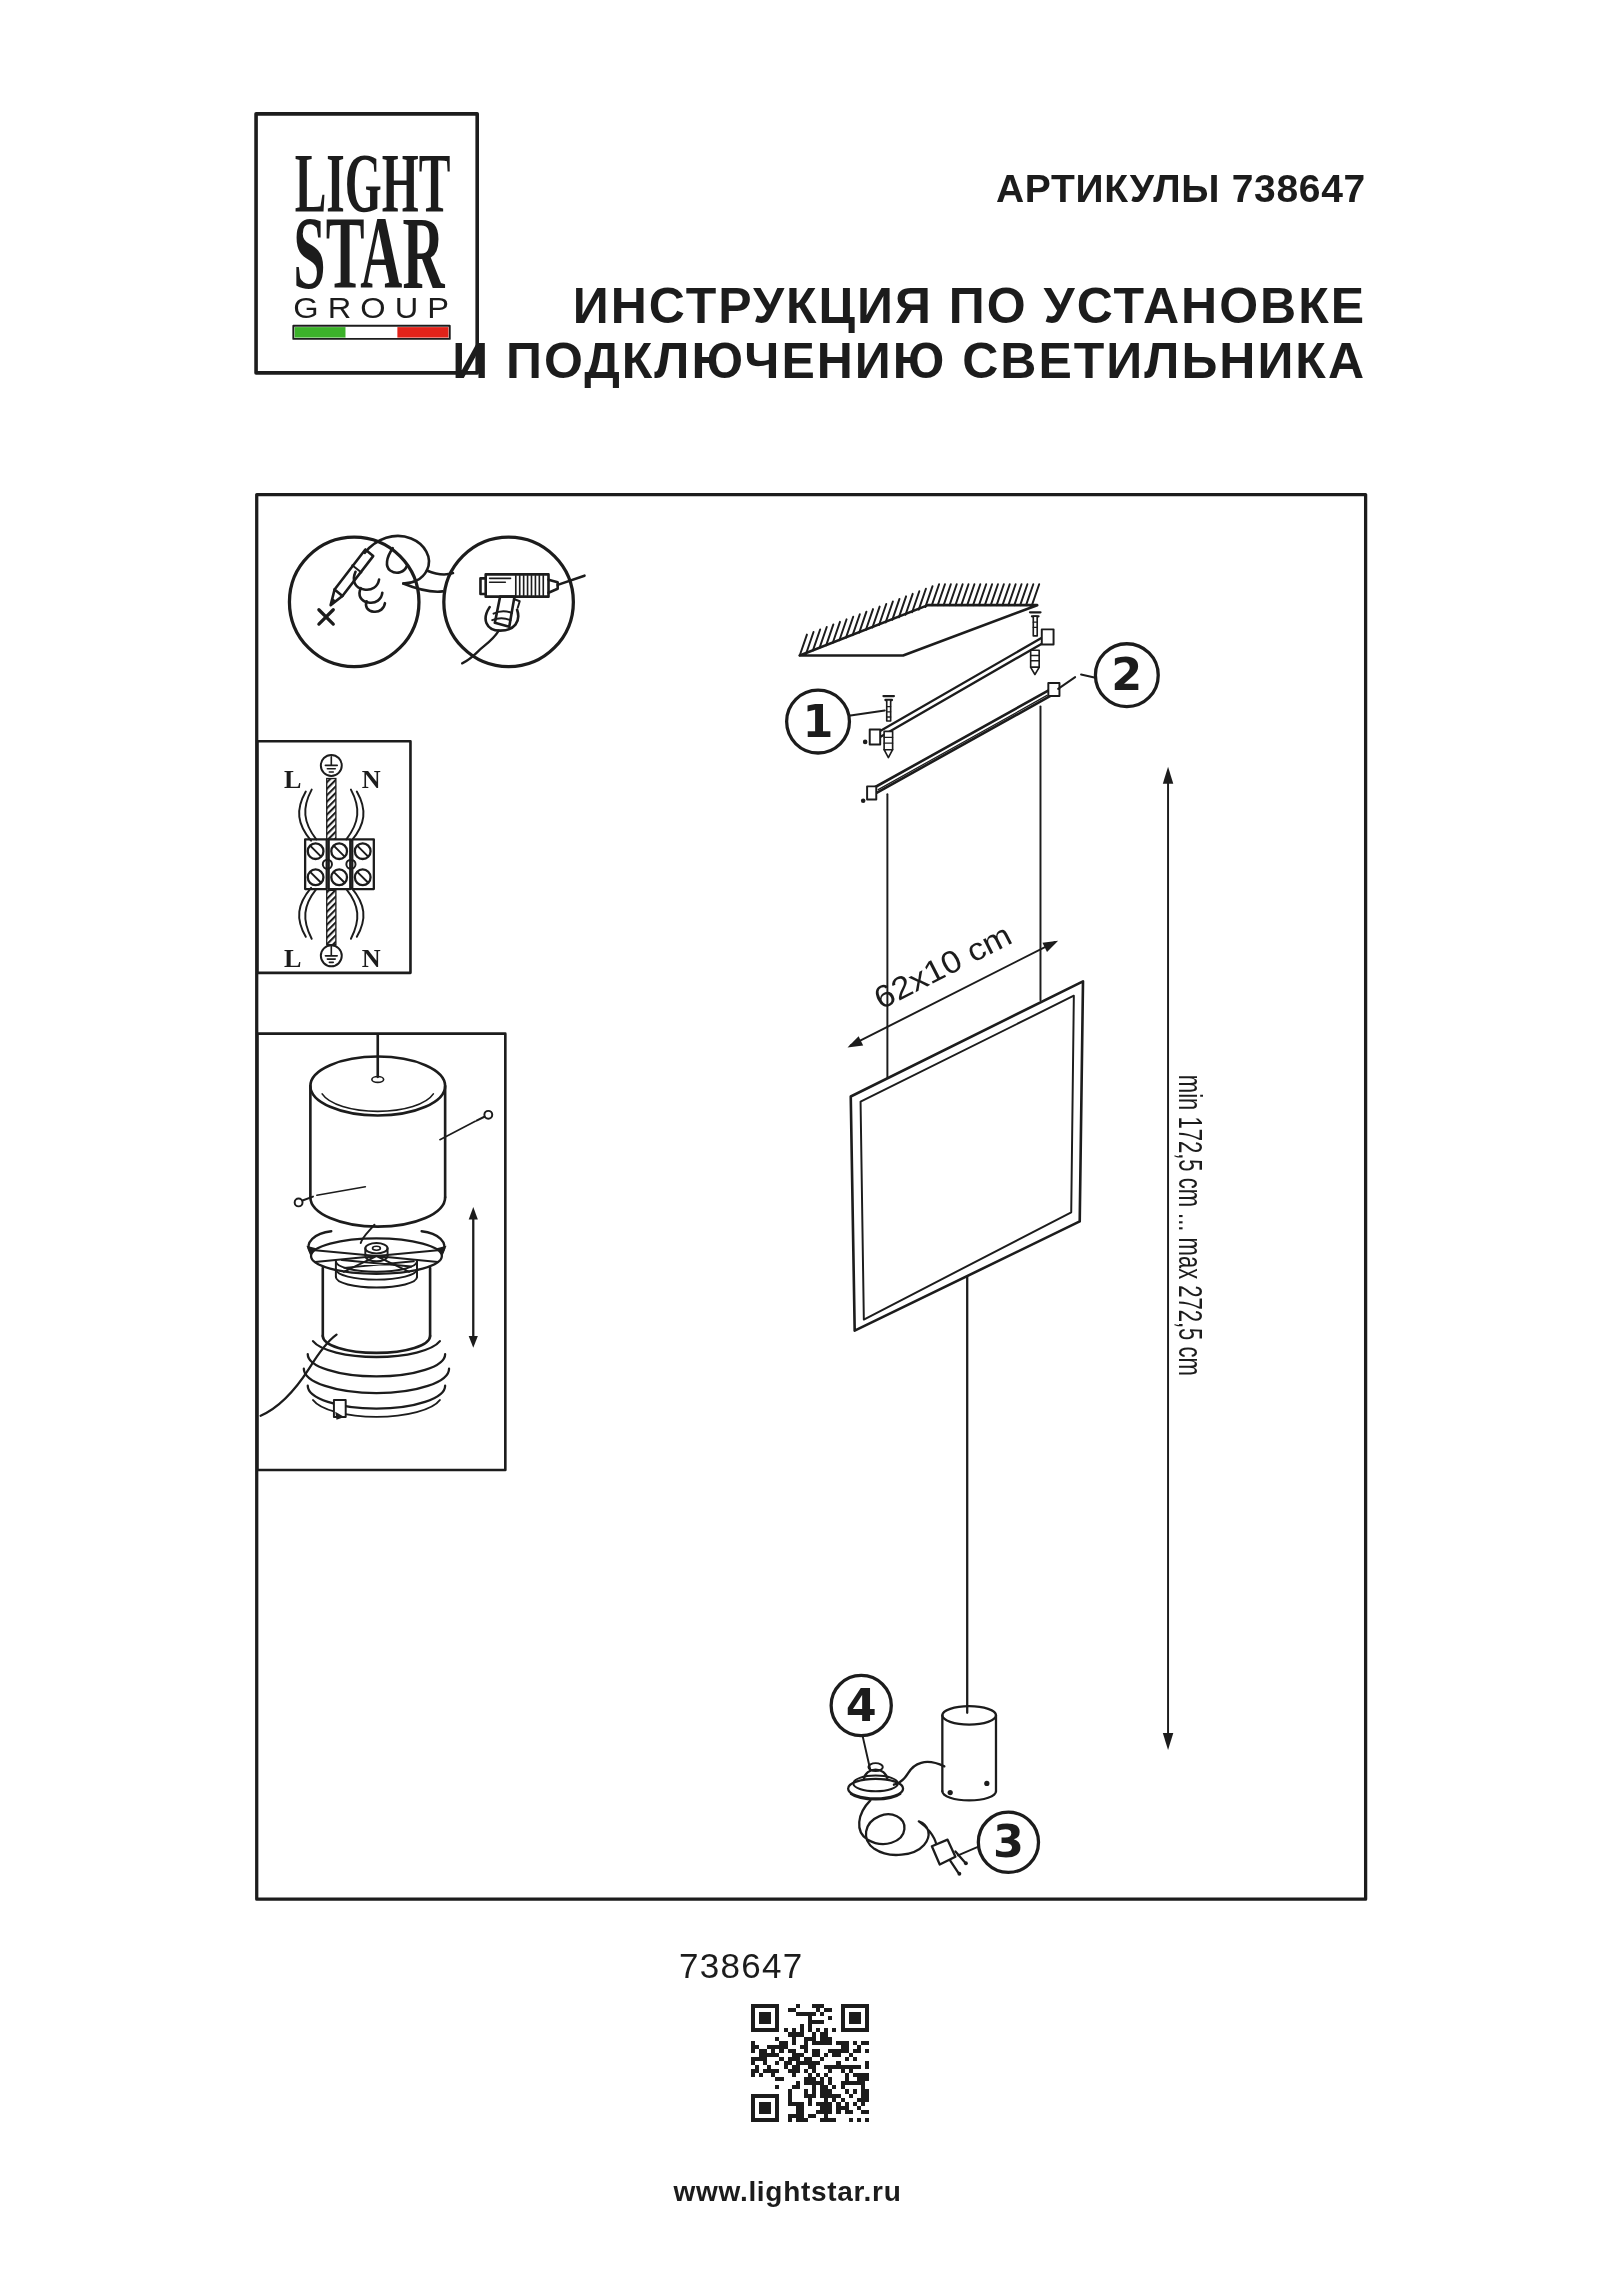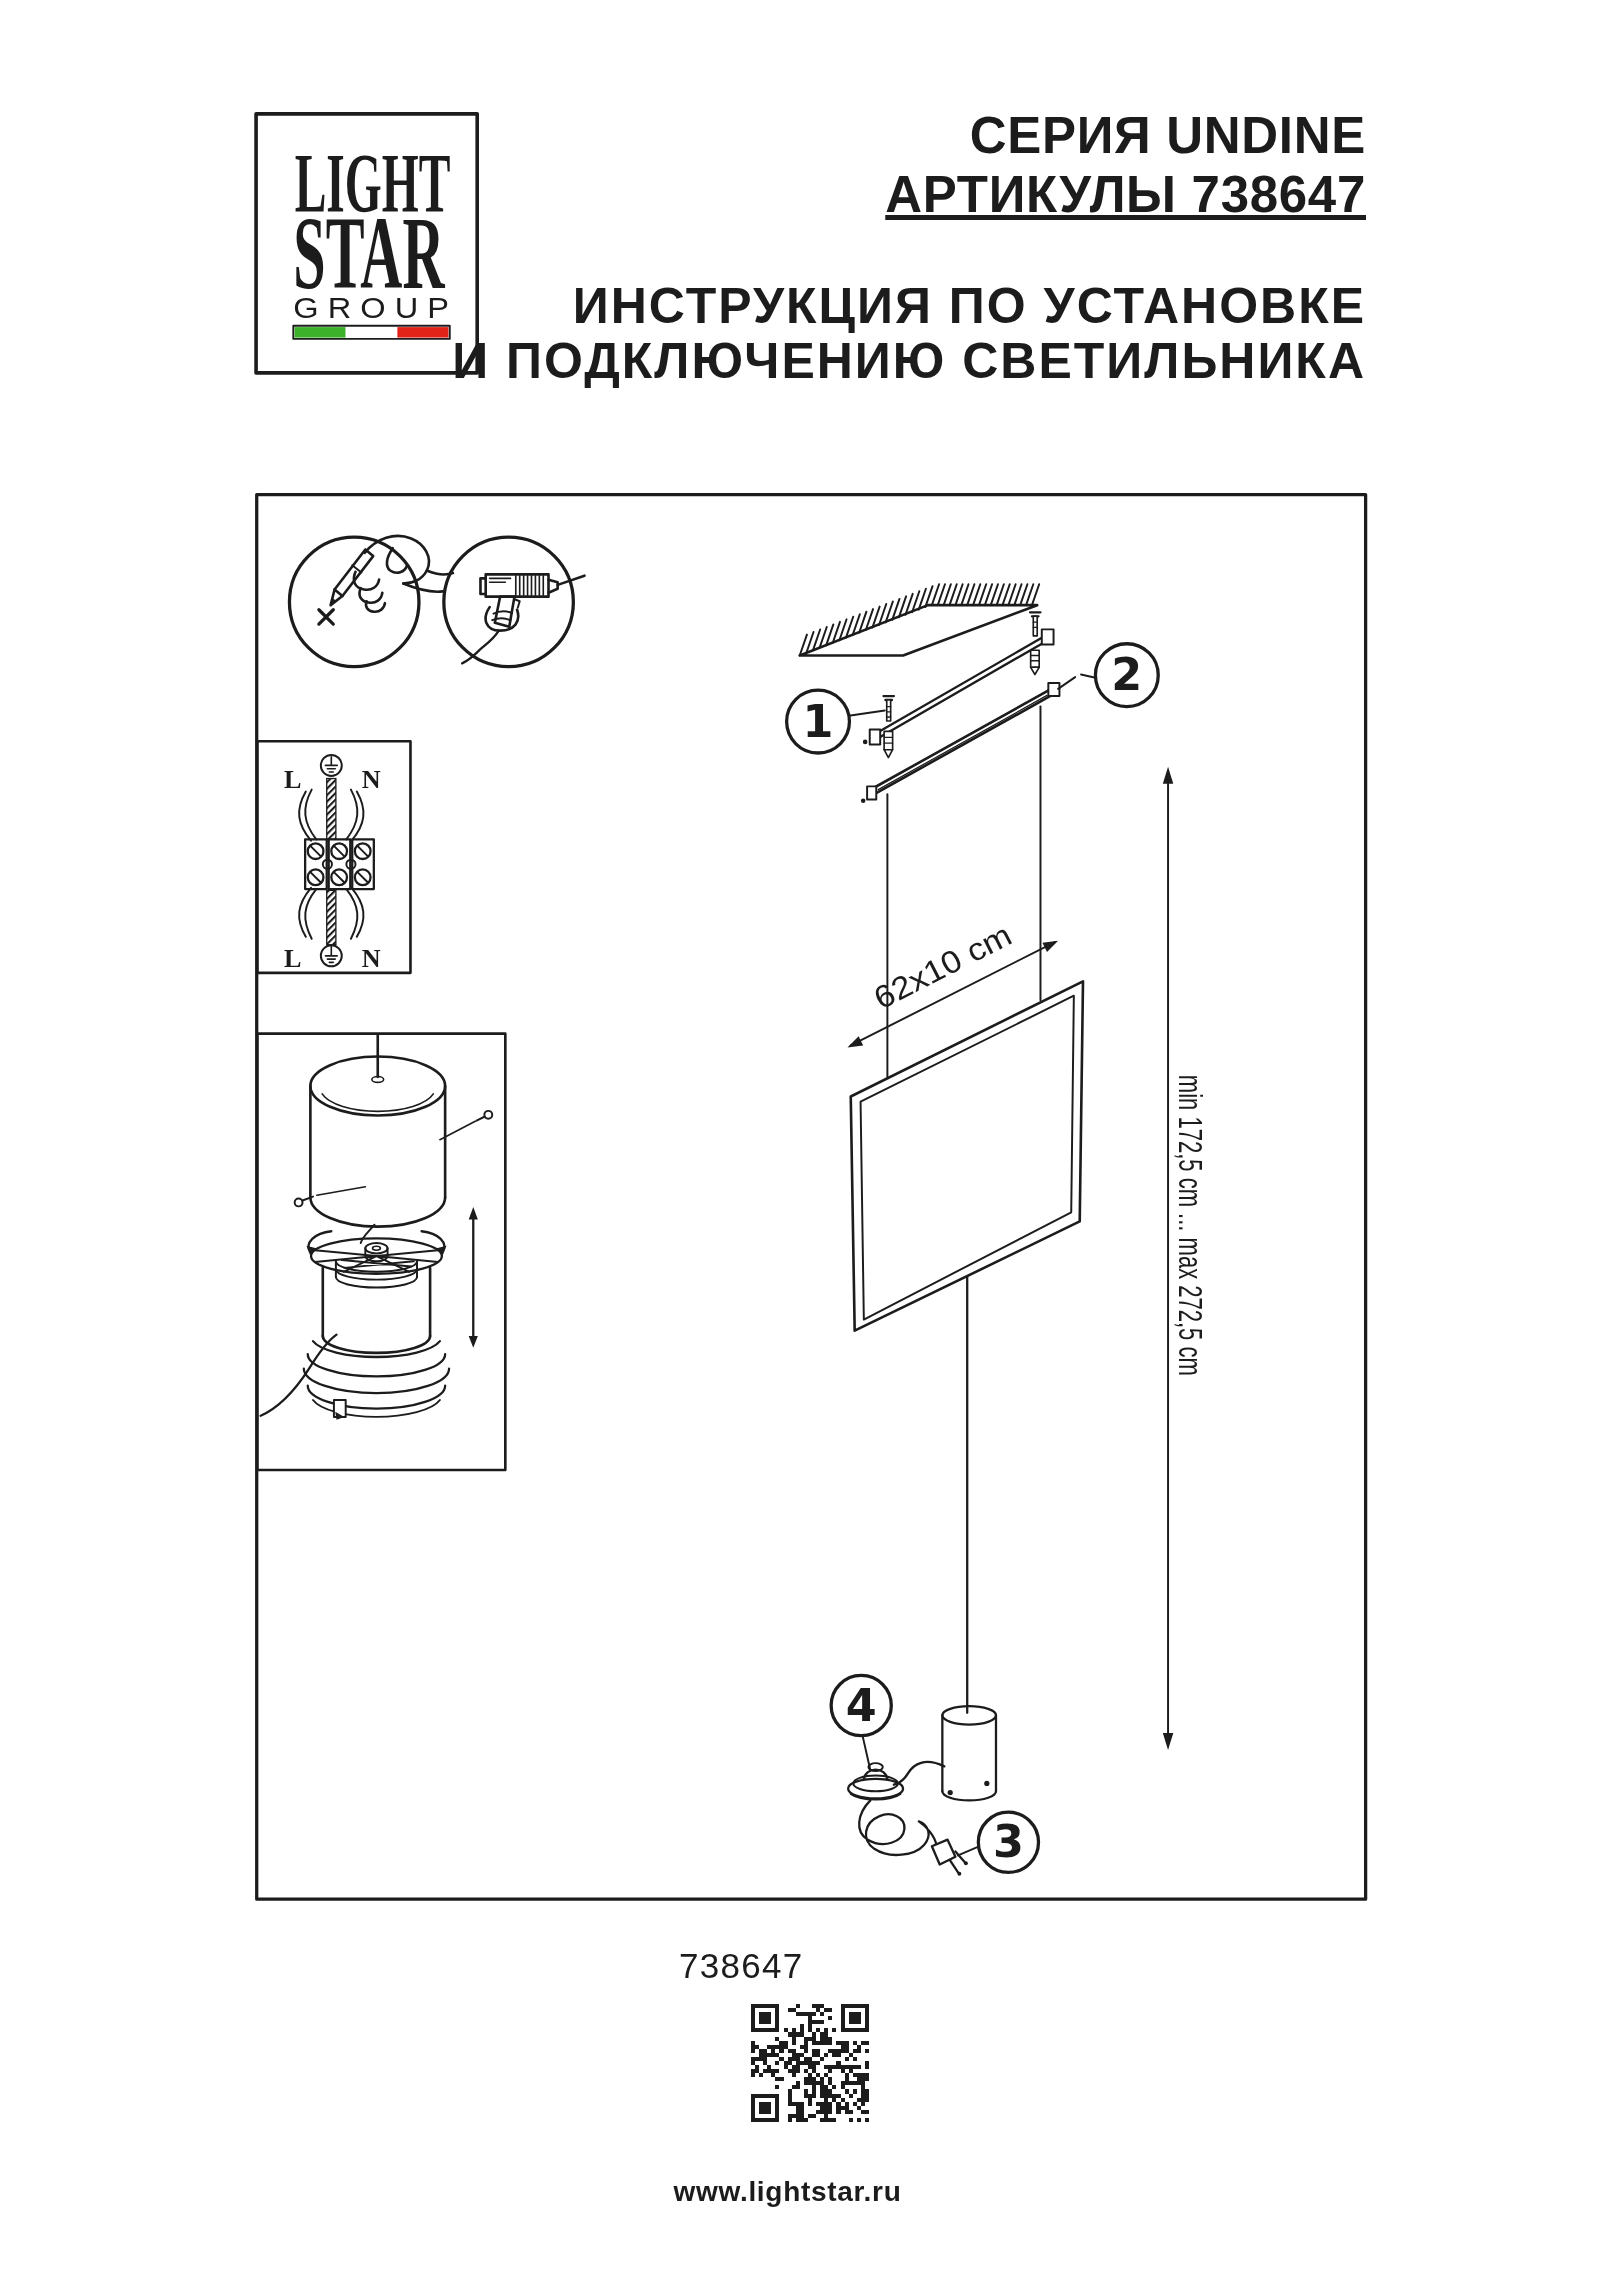--- a/index.html
+++ b/index.html
@@ -13,39 +13,38 @@
   .fl{fill:var(--ink);stroke:none;}
   .wh{fill:#ffffff;}
   .svgtxt{fill:var(--ink);font-family:"Liberation Sans",sans-serif;}
   .serif{font-family:"Liberation Serif",serif;}
   .mono{font-family:"DejaVu Sans",sans-serif;}
   .hdr{
     position:absolute; right:257px; text-align:right; font-weight:700; line-height:1;
     letter-spacing:0.7px; white-space:nowrap;
   }
   #hdr-series{top:110px; font-size:51px;}
-  #hdr-articles{top:169px; font-size:51px;text-decoration:underline;}
+  #hdr-articles{top:169px; font-size:39px;}
   #hdr-instr1{top:281px; font-size:50px; letter-spacing:2px;}
   #hdr-instr2{top:336px; font-size:50px; letter-spacing:2px;}
   #ftr-article{
     position:absolute; left:679px; top:1946px; width:262px; 
     font-size:35px; font-weight:400; letter-spacing:1.3px;
   }
   #qr{position:absolute; left:751px; top:2004px; width:118px; height:118px;}
   #ftr-site{
     position:absolute; left:591px; top:2176px; width:393px; text-align:center;
     font-size:28px; font-weight:700; letter-spacing:0.7px;
   }
 </style>
 </head>
 <body>
 
 <div id="page">
 
-  <div class="hdr" id="hdr-series">СЕРИЯ UNDINE</div>
   <div class="hdr" id="hdr-articles">АРТИКУЛЫ 738647</div>
   <div class="hdr" id="hdr-instr1">ИНСТРУКЦИЯ ПО УСТАНОВКЕ</div>
   <div class="hdr" id="hdr-instr2">И ПОДКЛЮЧЕНИЮ СВЕТИЛЬНИКА</div>
 
   <svg id="art" viewBox="0 0 2480 3508">
     <defs>
       <pattern id="hatchP" patternUnits="userSpaceOnUse" width="7" height="7" patternTransform="rotate(45)">
         <rect width="7" height="7" fill="#ffffff"></rect>
         <rect width="3.2" height="7" fill="#1c1c1c"></rect>
       </pattern>

